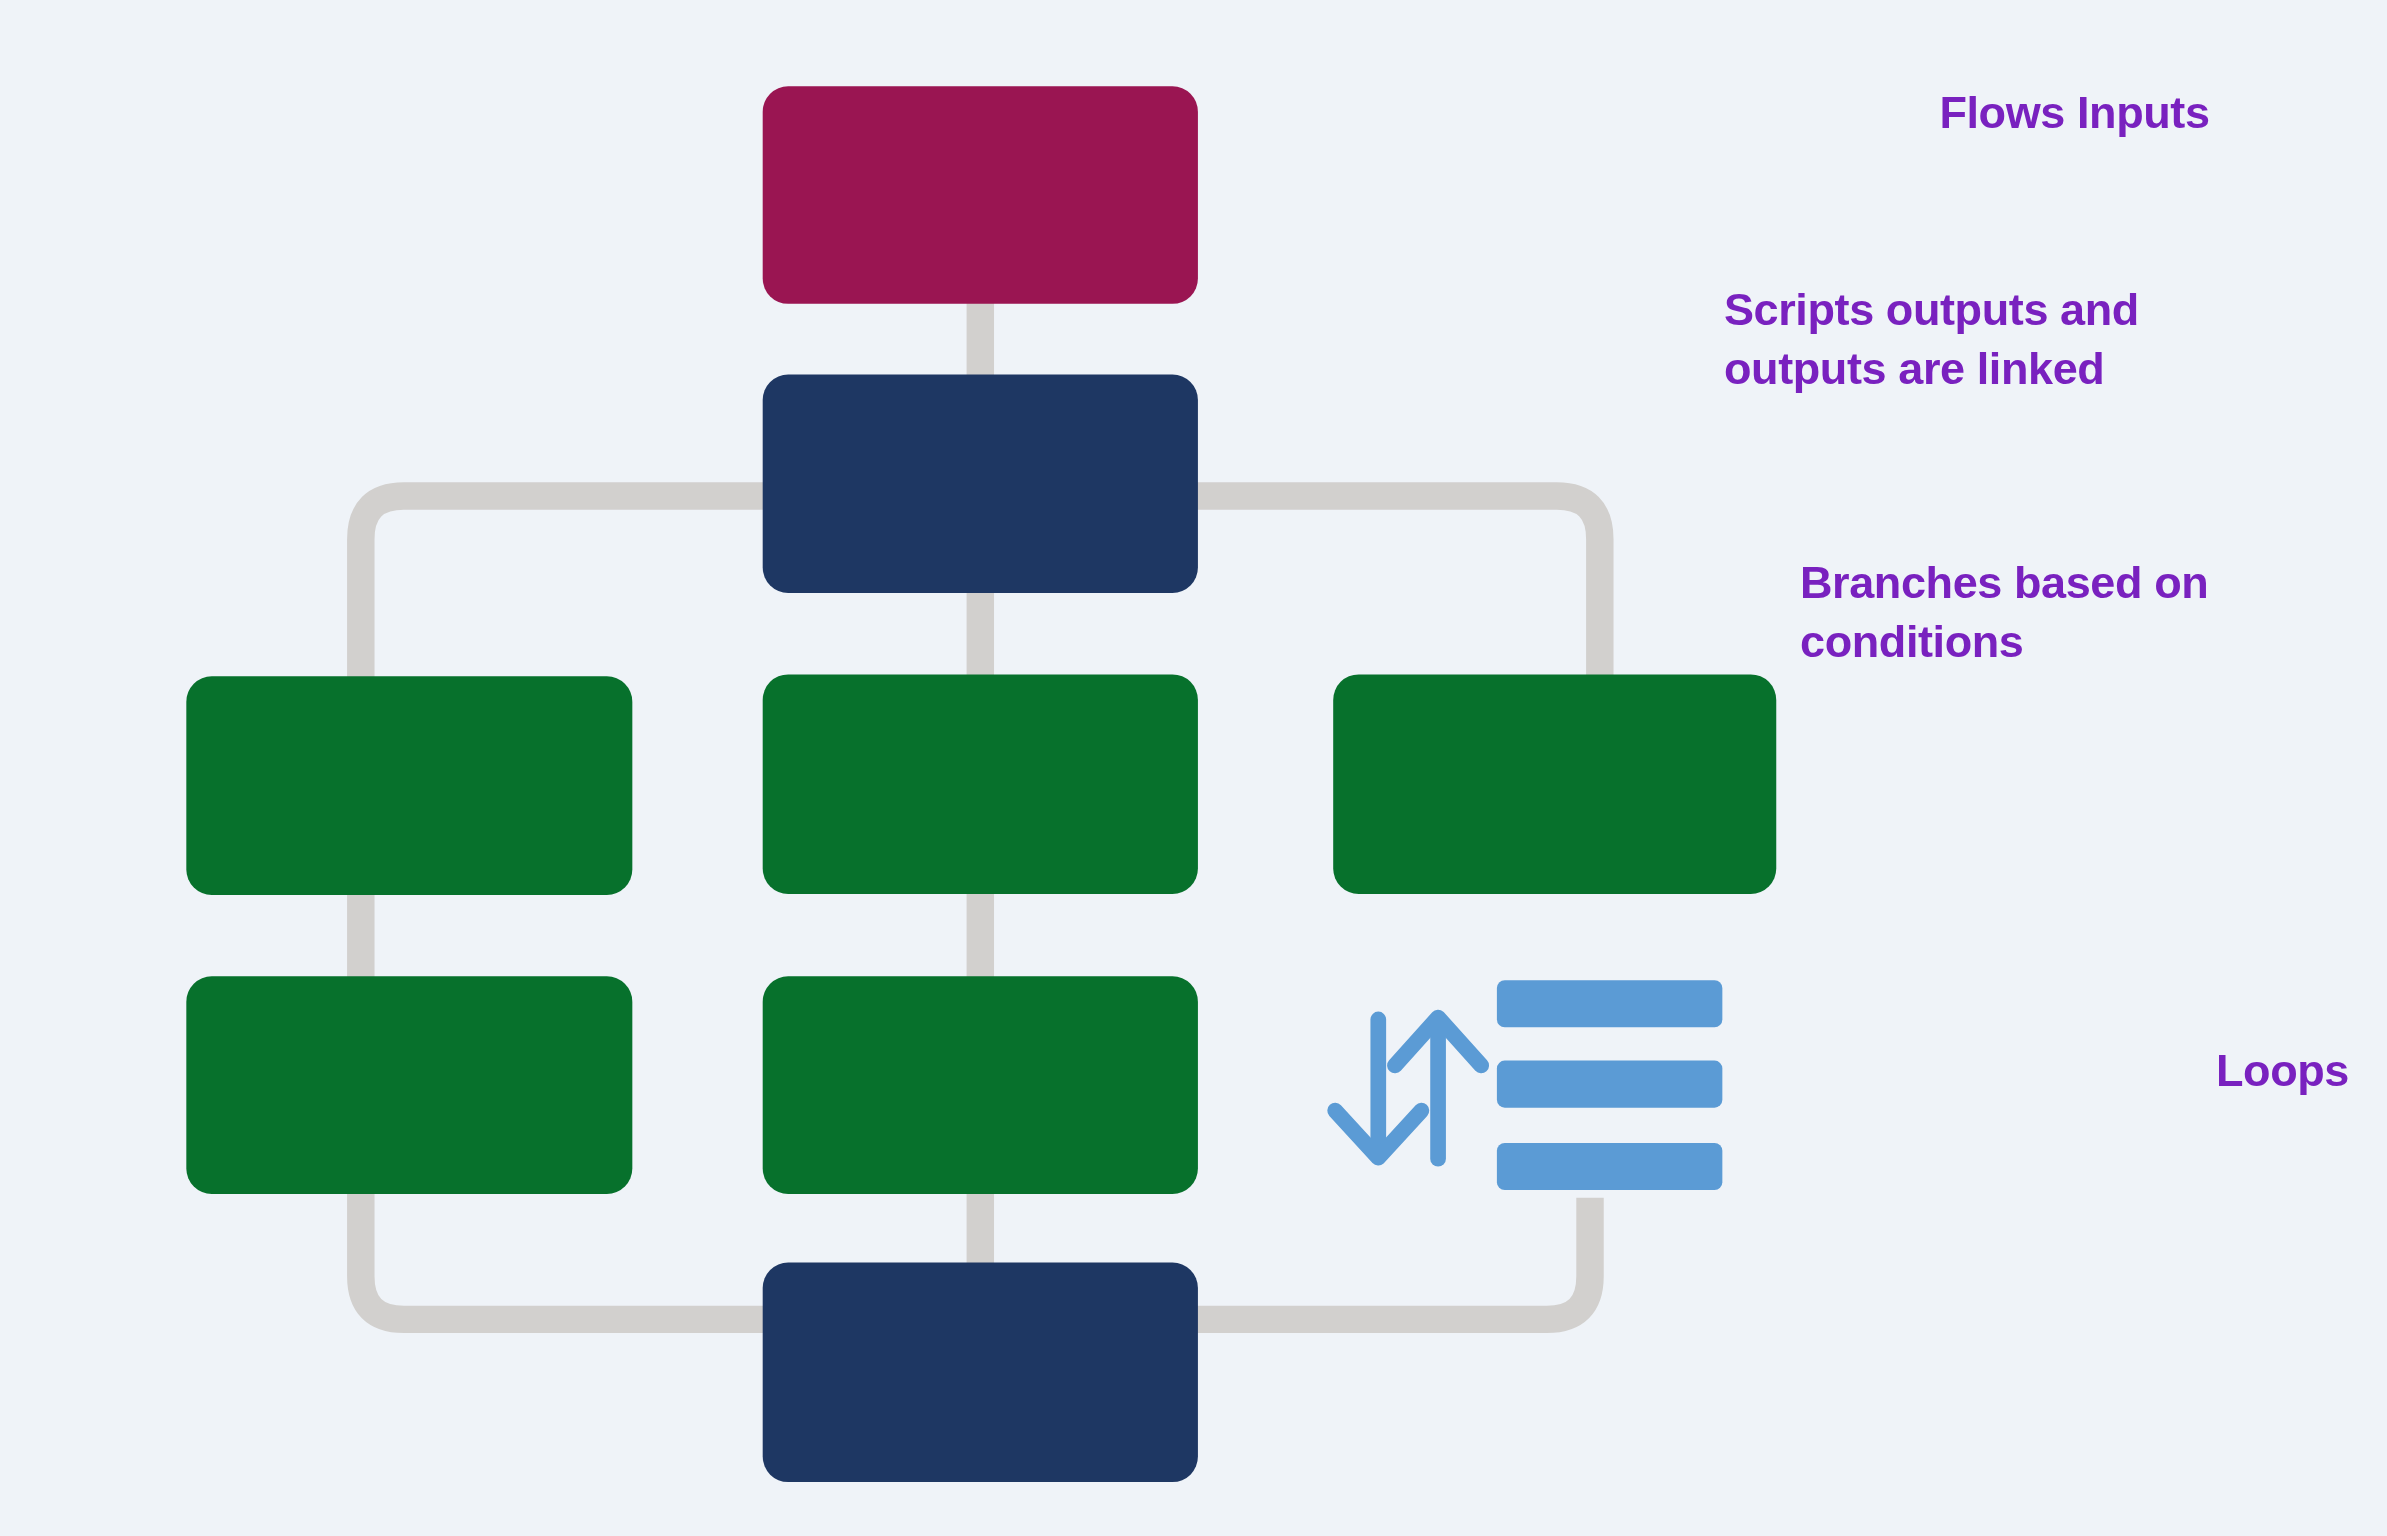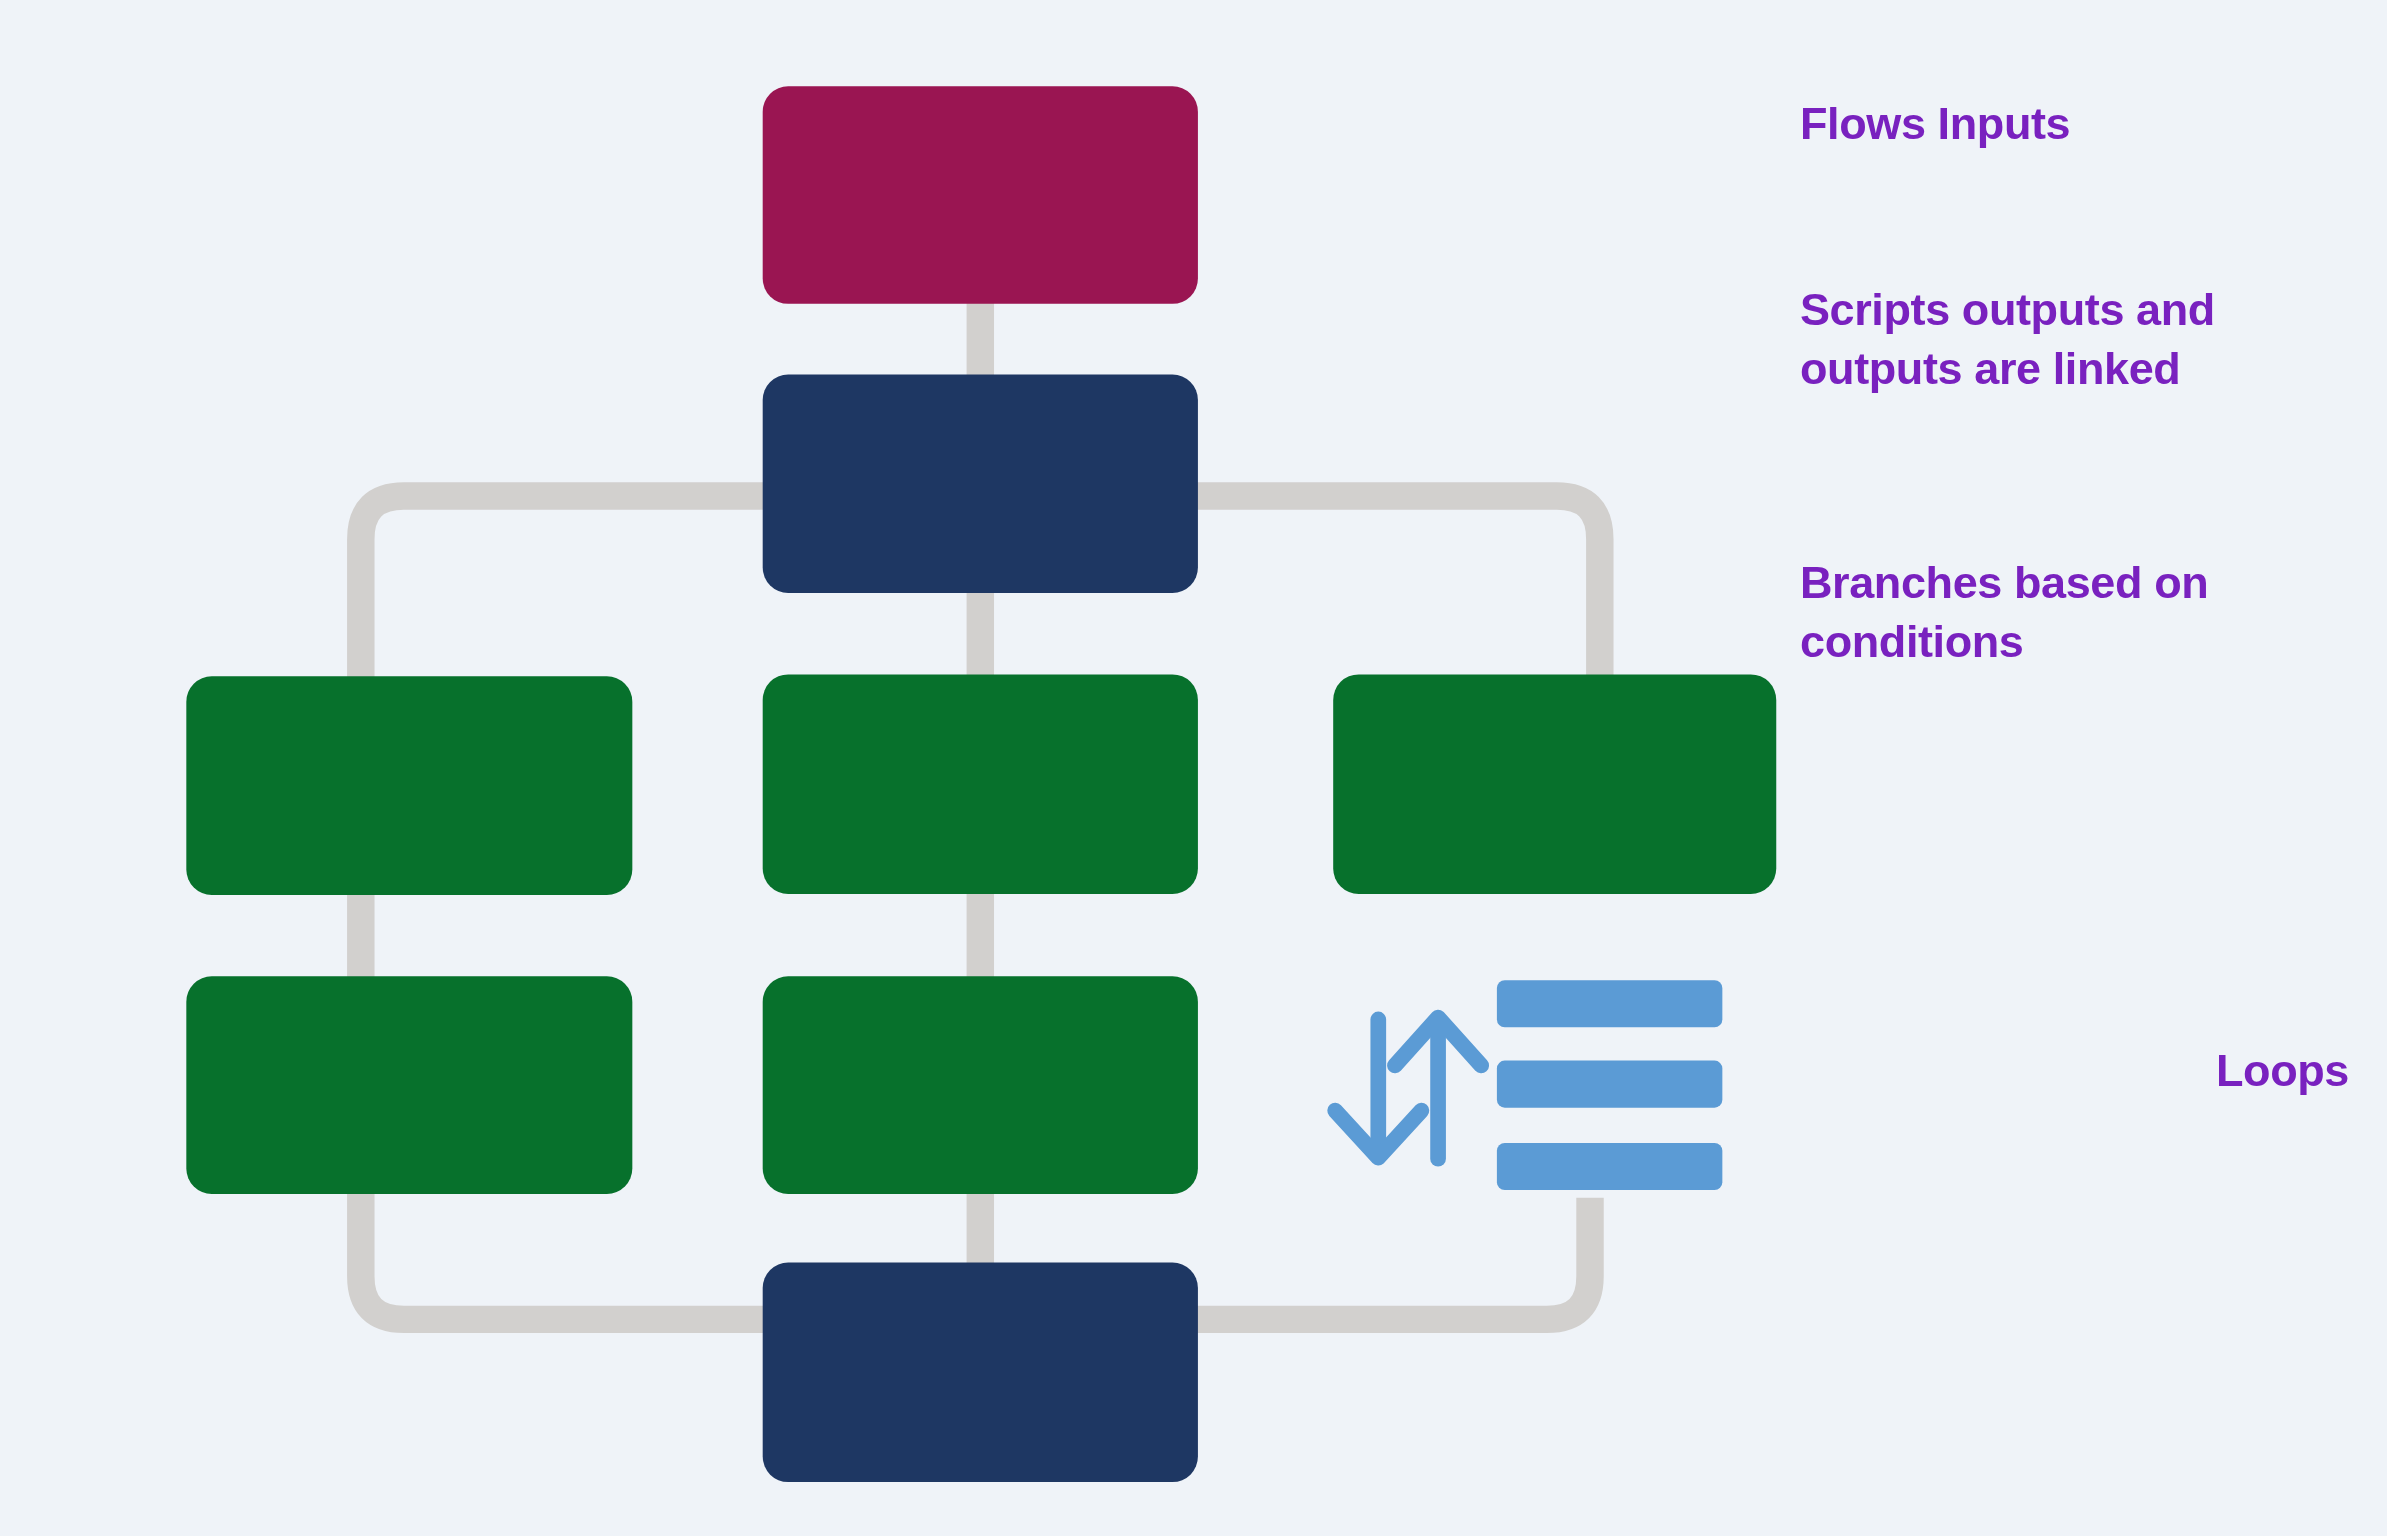--- a/index.html
+++ b/index.html
@@ -29,22 +29,22 @@
   .annotation-label {
     position: absolute;
     color: #7921bf;
     font-weight: bold;
     font-size: 45px;
     line-height: 1.32;
     letter-spacing: -0.4px;
     white-space: pre-line;
     font-family: "Liberation Sans", sans-serif;
   }
-  #label-flows-inputs  { left: 1800px; top: 94px;  width: 549px; }
-  #label-scripts       { left: 1800px; top: 280px; width: 568px; }
+  #label-flows-inputs  { left: 1800px; top: 83px;  width: 549px; text-align: center; }
+  #label-scripts       { left: 1724px; top: 280px; width: 568px; }
   #label-branches      { left: 1800px; top: 553px; width: 549px; }
   #label-loops         { left: 1800px; top: 1041px; width: 549px; text-align: right; }
   #label-result        { left: 1800px; top: 1351px; width: 549px; }
 </style>
 </head>
 <body>
 
 <div id="diagram-root">
 
   <svg id="flow-svg" viewBox="0 0 2436 1568" xmlns="http://www.w3.org/2000/svg">

